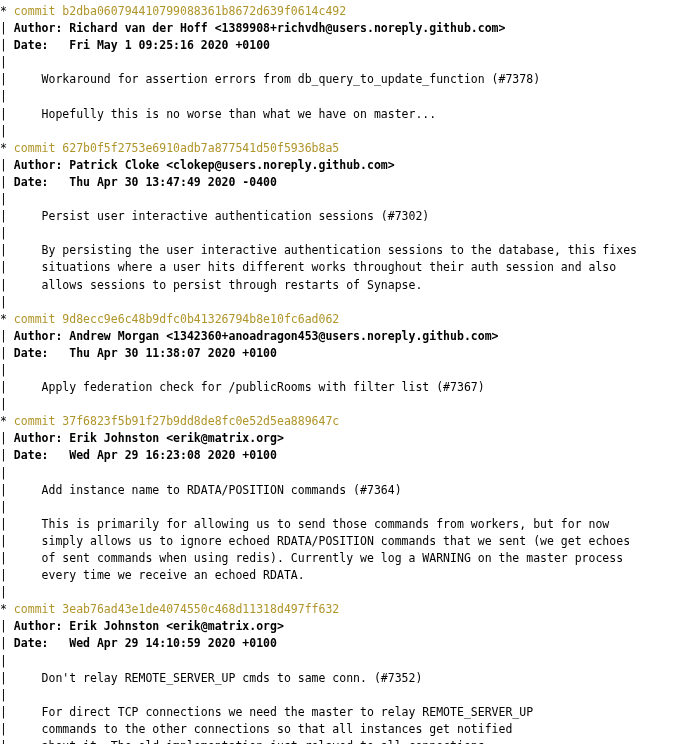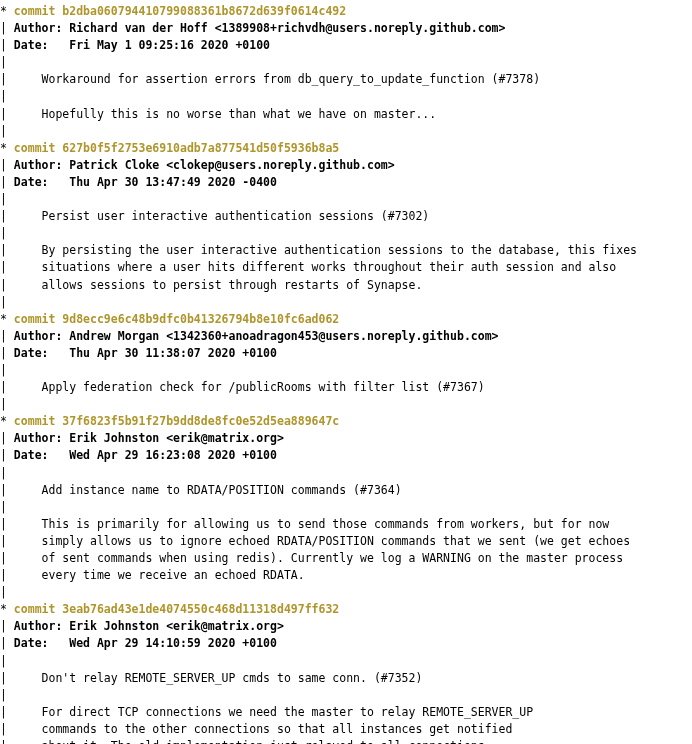--- a/index.html
+++ b/index.html
@@ -26,21 +26,20 @@
     white-space: pre;
   }
   .graph {
     color: #000000;
   }
   .graph-star {
     color: #000000;
   }
   .commit-line {
     color: #b0952a;
-    font-weight: bold;
   }
   .meta {
     color: #000000;
     font-weight: bold;
   }
   .msg {
     color: #000000;
   }
   .pipe {
     color: #000000;

